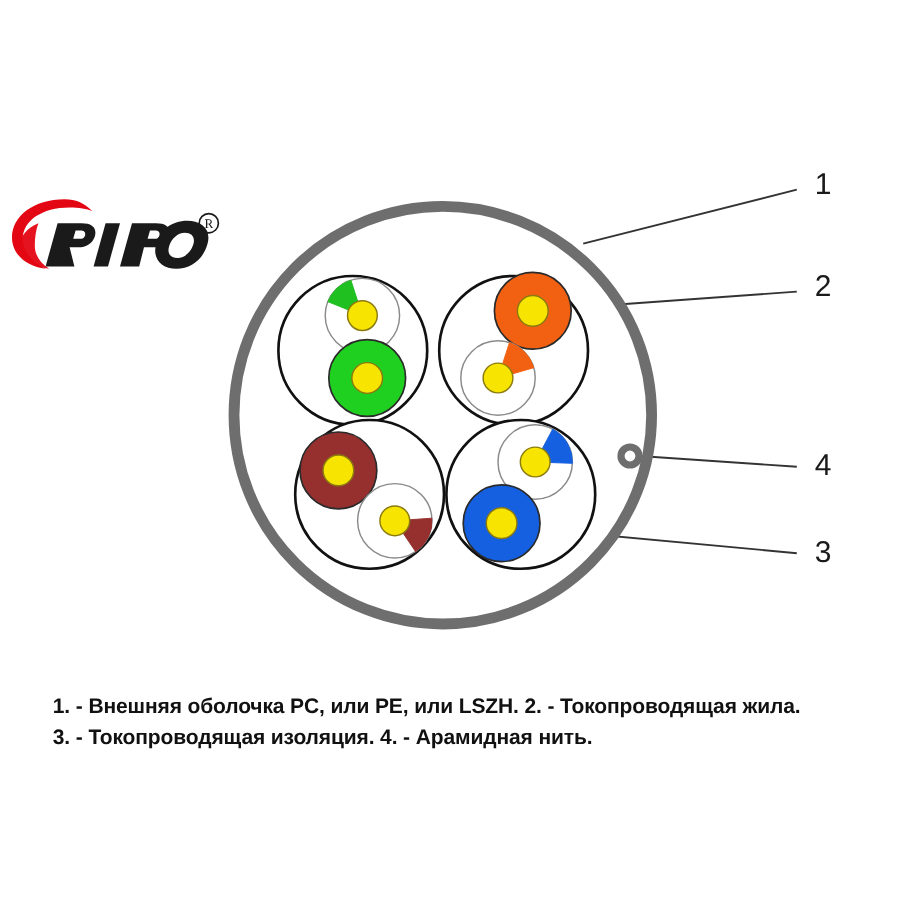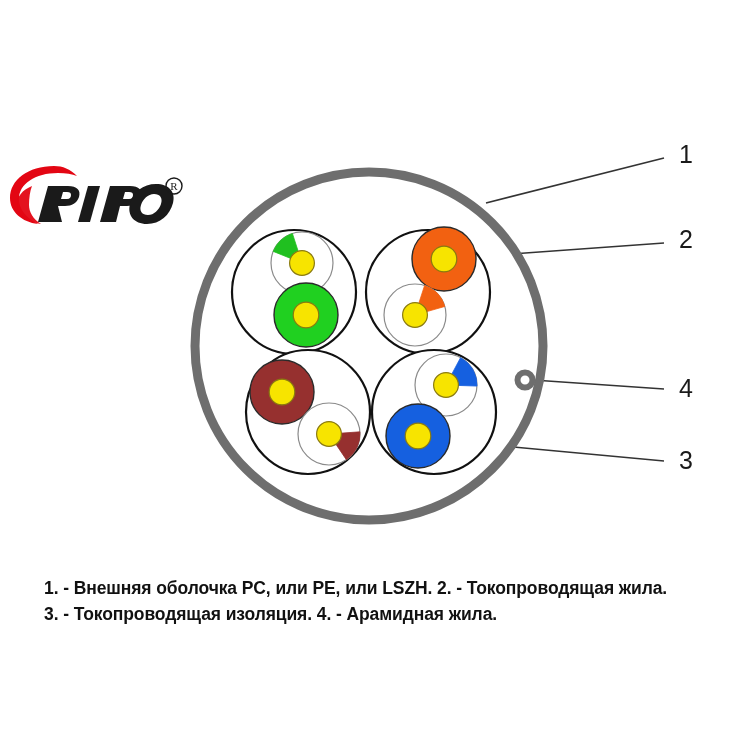--- a/index.html
+++ b/index.html
@@ -151,17 +151,17 @@
   <div class="callout-num" style="left:679px; top:140px;">1</div>
   <div class="callout-num" style="left:679px; top:225px;">2</div>
   <div class="callout-num" style="left:679px; top:374px;">4</div>
   <div class="callout-num" style="left:679px; top:446px;">3</div>
 
   <div class="caption">
     <div class="cap-line">
       <span class="num">1.</span><span class="txt"> - Внешняя оболочка PC, или PE, или LSZH. </span><span class="num">2.</span><span class="txt"> - Токопроводящая жила.</span>
     </div>
     <div class="cap-line">
-      <span class="num">3.</span><span class="txt"> - Токопроводящая изоляция. </span><span class="num">4.</span><span class="txt"> - Арамидная жила.</span>
+      <span class="num">3.</span><span class="txt"> - Токопроводящая изоляция. </span><span class="num">4.</span><span class="txt"> - Арамидная нить.</span>
     </div>
   </div>
 
 </div>
 
 </body></html>

